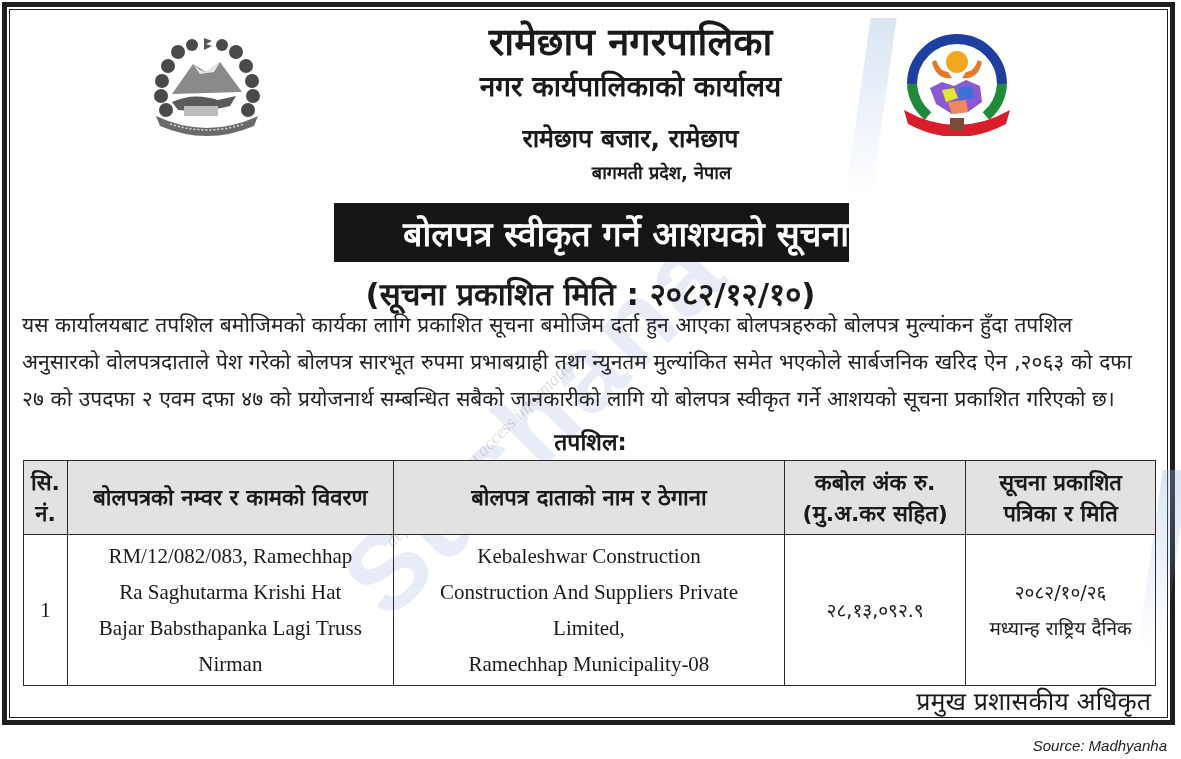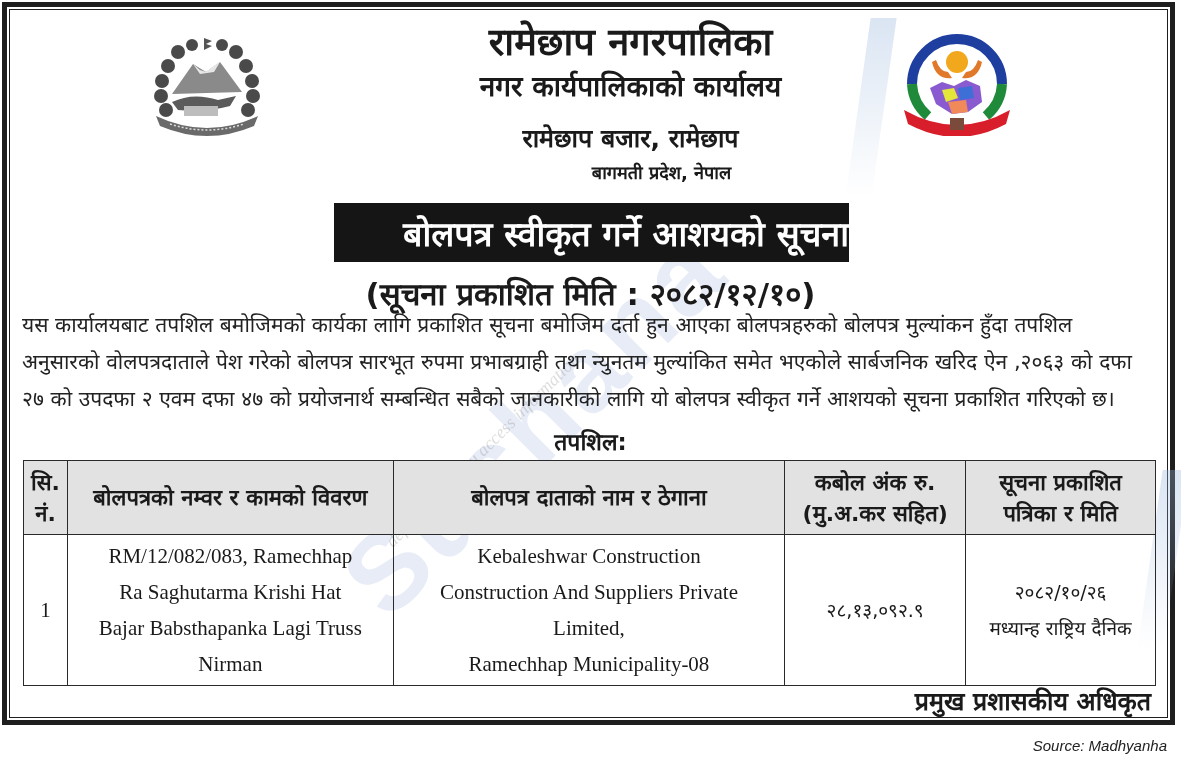--- a/index.html
+++ b/index.html
@@ -43,21 +43,21 @@
                     font-weight: bold; font-size: 23px; }
 
   table.bids { position: absolute; left: 23px; top: 460px; width: 1133px; border-collapse: collapse;
                font-size: 20px; }
   table.bids th, table.bids td { border: 1.5px solid #2a2a2a; text-align: center; vertical-align: middle; }
   table.bids th { background: #e2e2e2; font-weight: bold; height: 71px; line-height: 31px; font-size: 22px; }
   table.bids td { height: 148px; font-family: "Liberation Serif", serif; font-size: 21px; line-height: 36px; }
   table.bids td.dev { font-family: "DejaVu Sans", sans-serif; font-size: 19px; }
   .cell-line { display: block; }
 
-  .signature { position: absolute; right: 30px; top: 683px; font-weight: bold; font-size: 25px; }
+  .signature { position: absolute; right: 30px; top: 683px; font-weight: normal; font-size: 25px; }
   .source { position: absolute; right: 14px; top: 737px; font-family: "Liberation Sans", sans-serif;
             font-style: italic; font-size: 15px; color: #222; }
 </style>
 </head>
 <body>
 
 <div class="frame-outer"></div>
 <div class="frame-inner"></div>
 
 <div class="wm-stripe" style="left:858px; top:18px;"></div>

